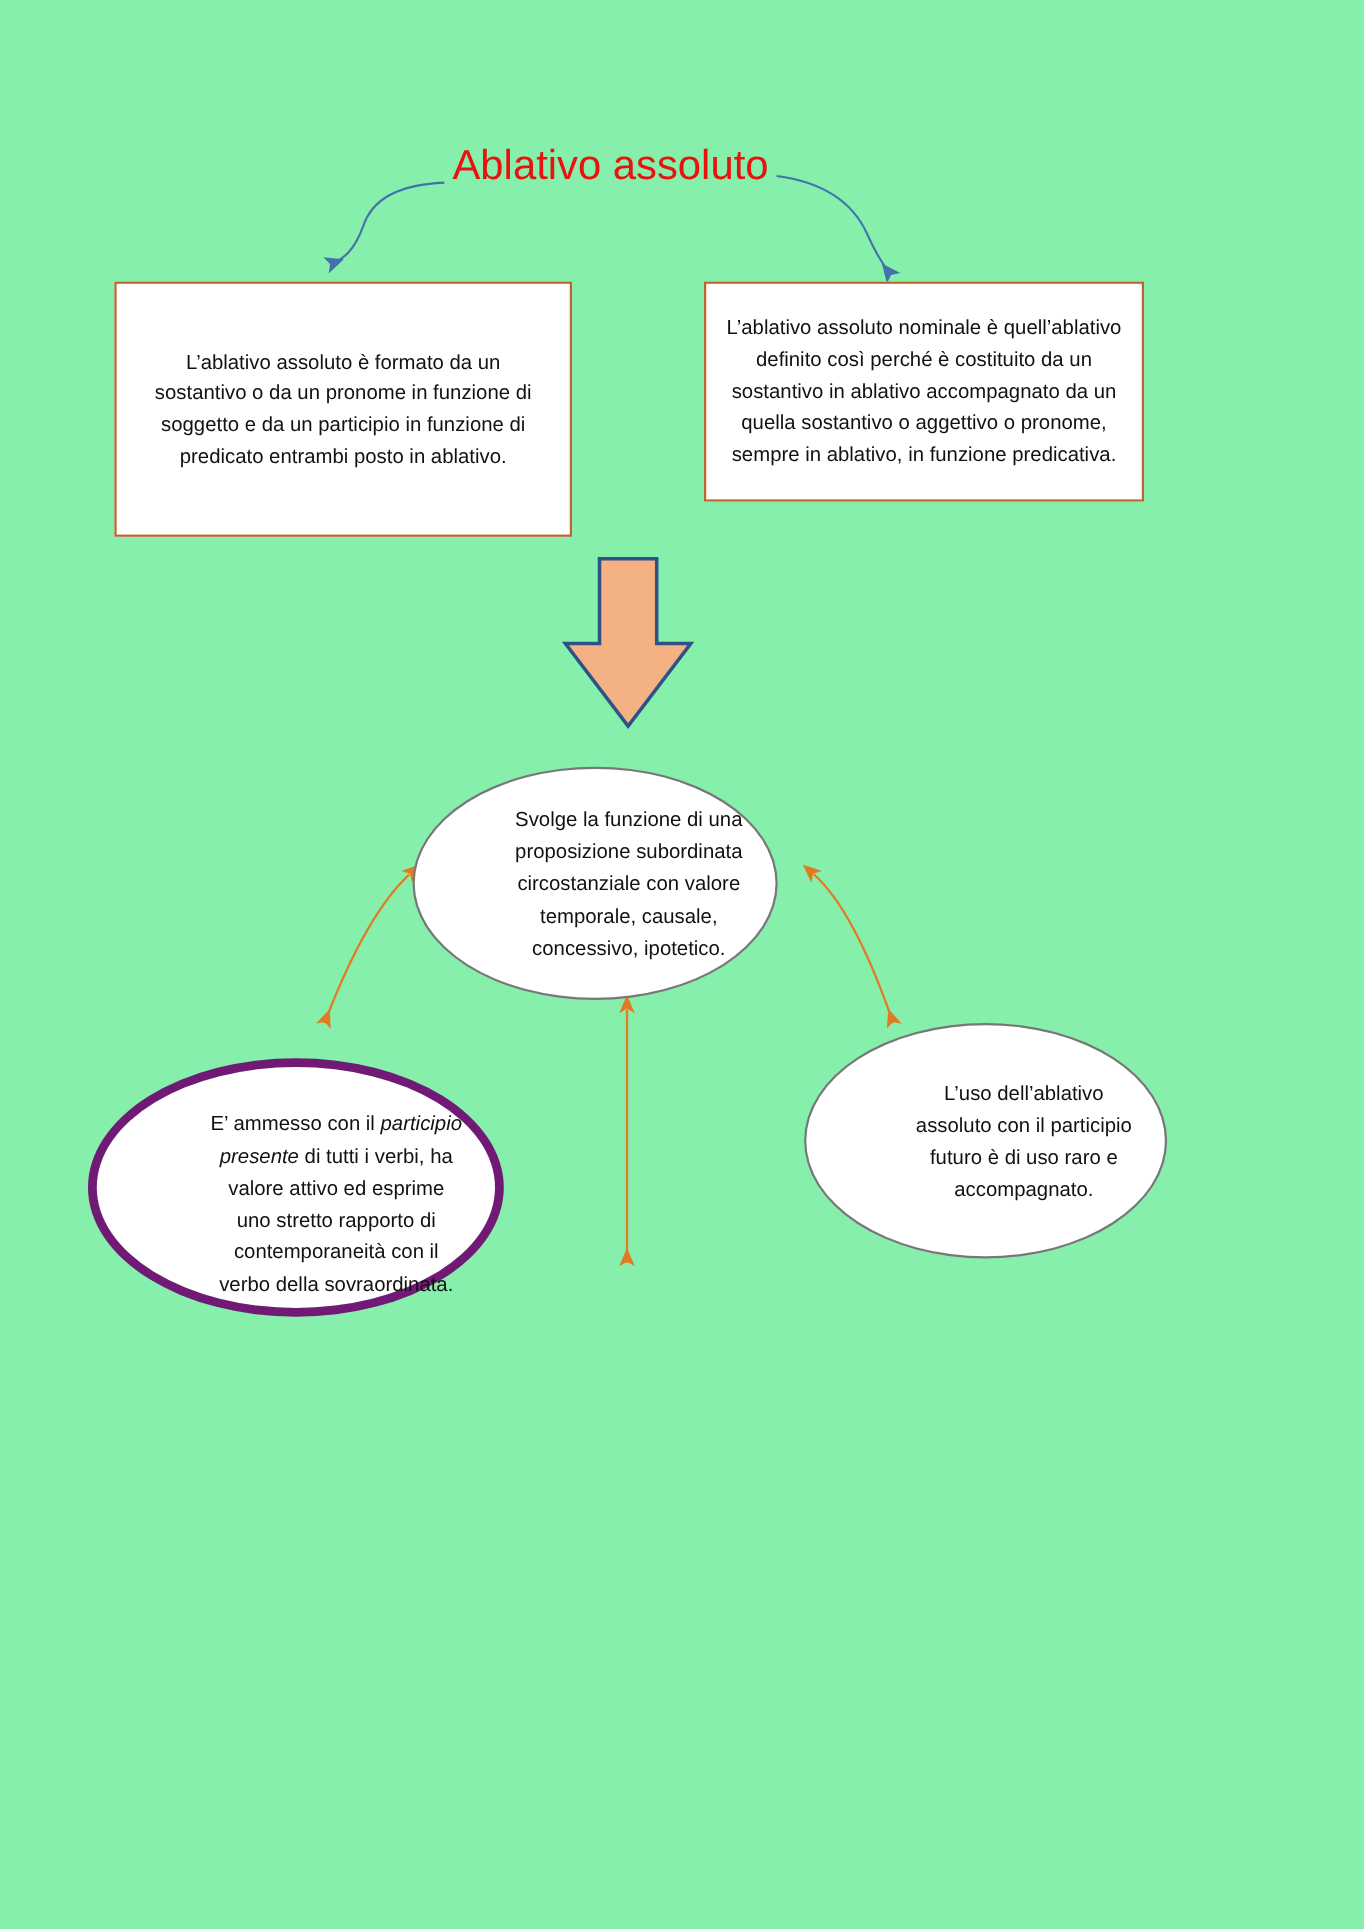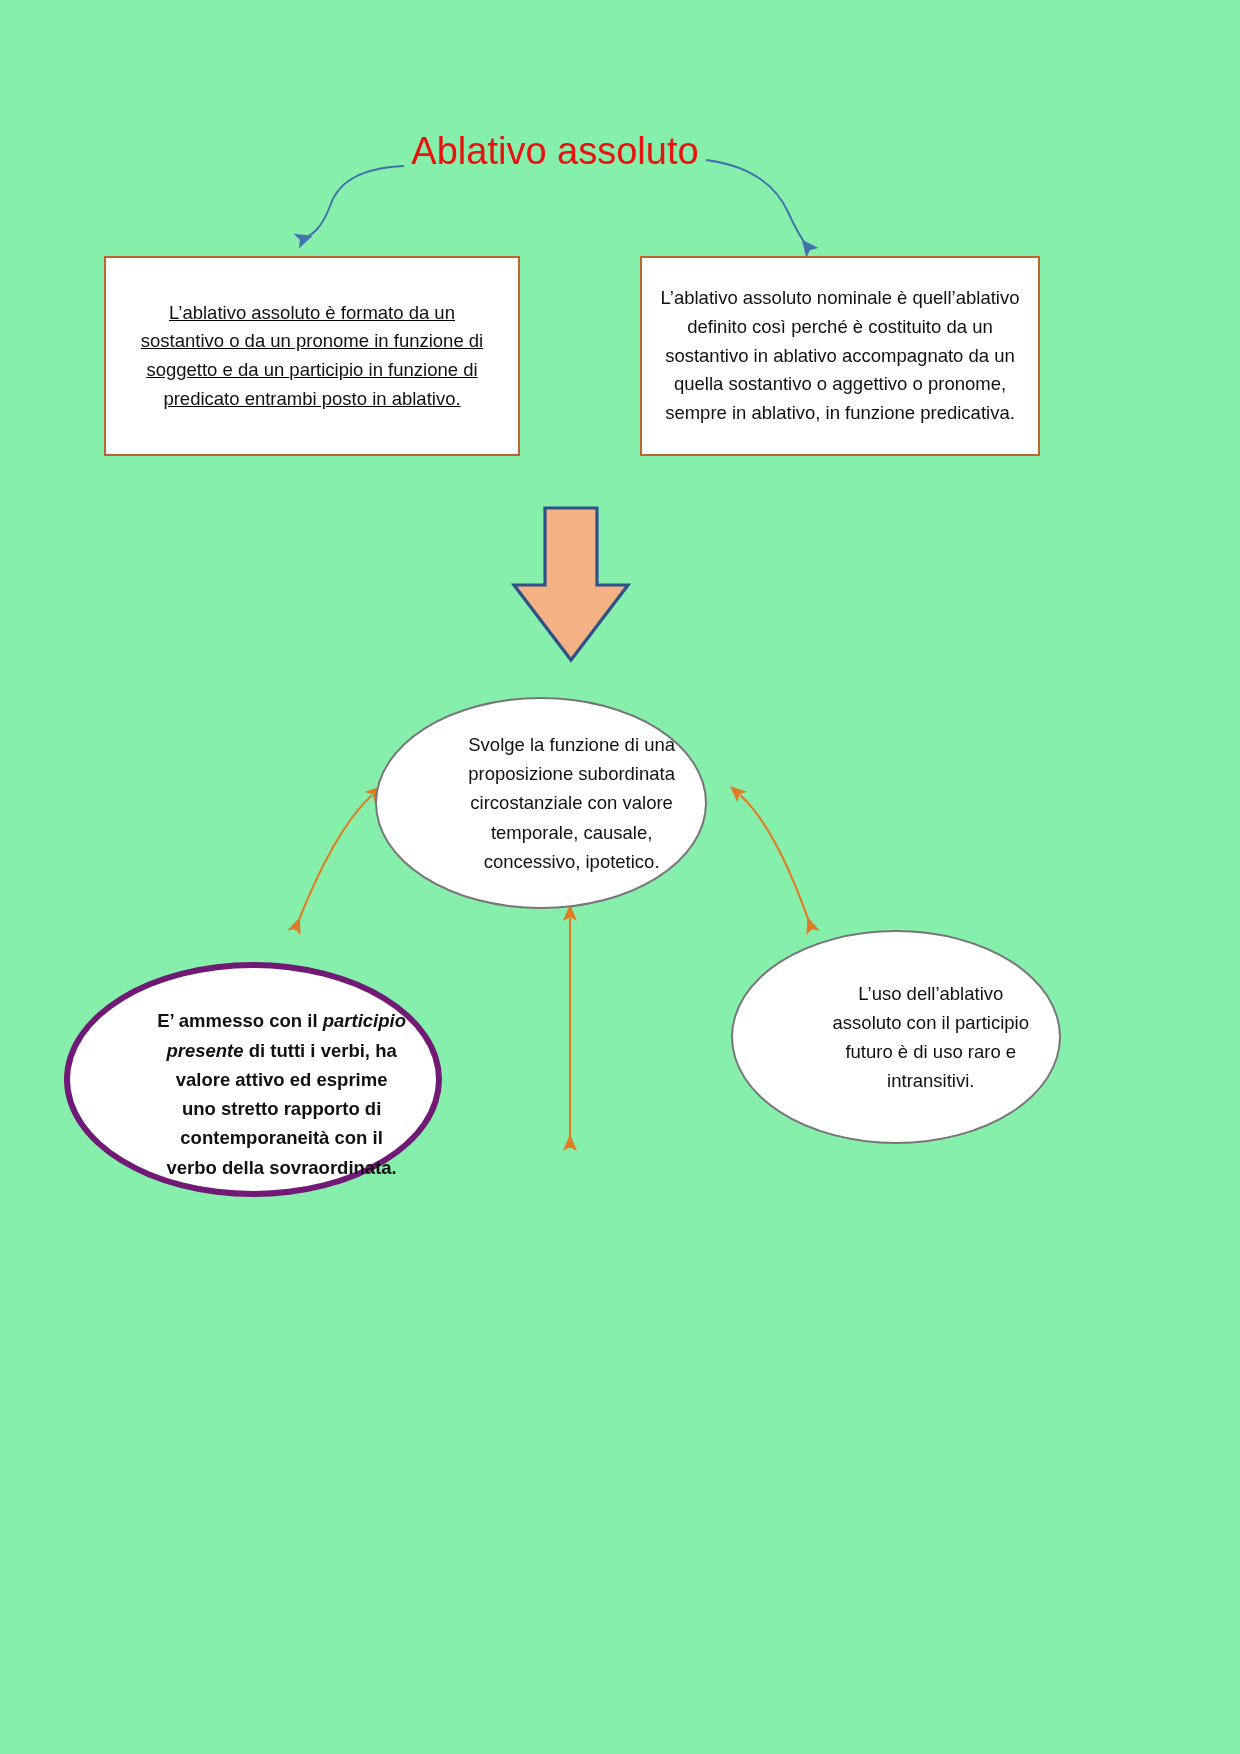--- a/index.html
+++ b/index.html
@@ -55,22 +55,21 @@
     text-align: center;
     font-size: 18.5px;
     line-height: 1.55;
     color: #111111;
     white-space: pre-line;
   }
   #box-left {
     left: 104px;
     top: 256px;
     width: 416px;
-    height: 200px;
-    text-decoration: underline;
+    height: 232px;
   }
   #box-right {
     left: 640px;
     top: 256px;
     width: 400px;
     height: 200px;
   }
 
   
   .ellipse-node {
@@ -94,26 +93,25 @@
     font-style: italic;
   }
   #ellipse-center {
     left: 375px;
     top: 697px;
     width: 332px;
     height: 212px;
     border: 2px solid #777777;
   }
   #ellipse-left {
-    left: 64px;
+    left: 80px;
     top: 962px;
     width: 378px;
     height: 235px;
-    border: 6px solid #701a75;
-    font-weight: bold;
+    border: 8px solid #701a75;
   }
   #ellipse-right {
     left: 731px;
     top: 930px;
     width: 330px;
     height: 214px;
     border: 2px solid #777777;
   }
   #ellipse-bottom {
     left: 400px;
@@ -187,17 +185,17 @@
 uno stretto rapporto di
 contemporaneità con il
 verbo della sovraordinata.</span>
     </div>
   </div>
 
   <div class="ellipse-node" id="ellipse-right">
     <div class="node-text">L’uso dell’ablativo
 assoluto con il participio
 futuro è di uso raro e
-intransitivi.</div>
+accompagnato.</div>
   </div>
 
 
 </div>
 
 </body></html>

